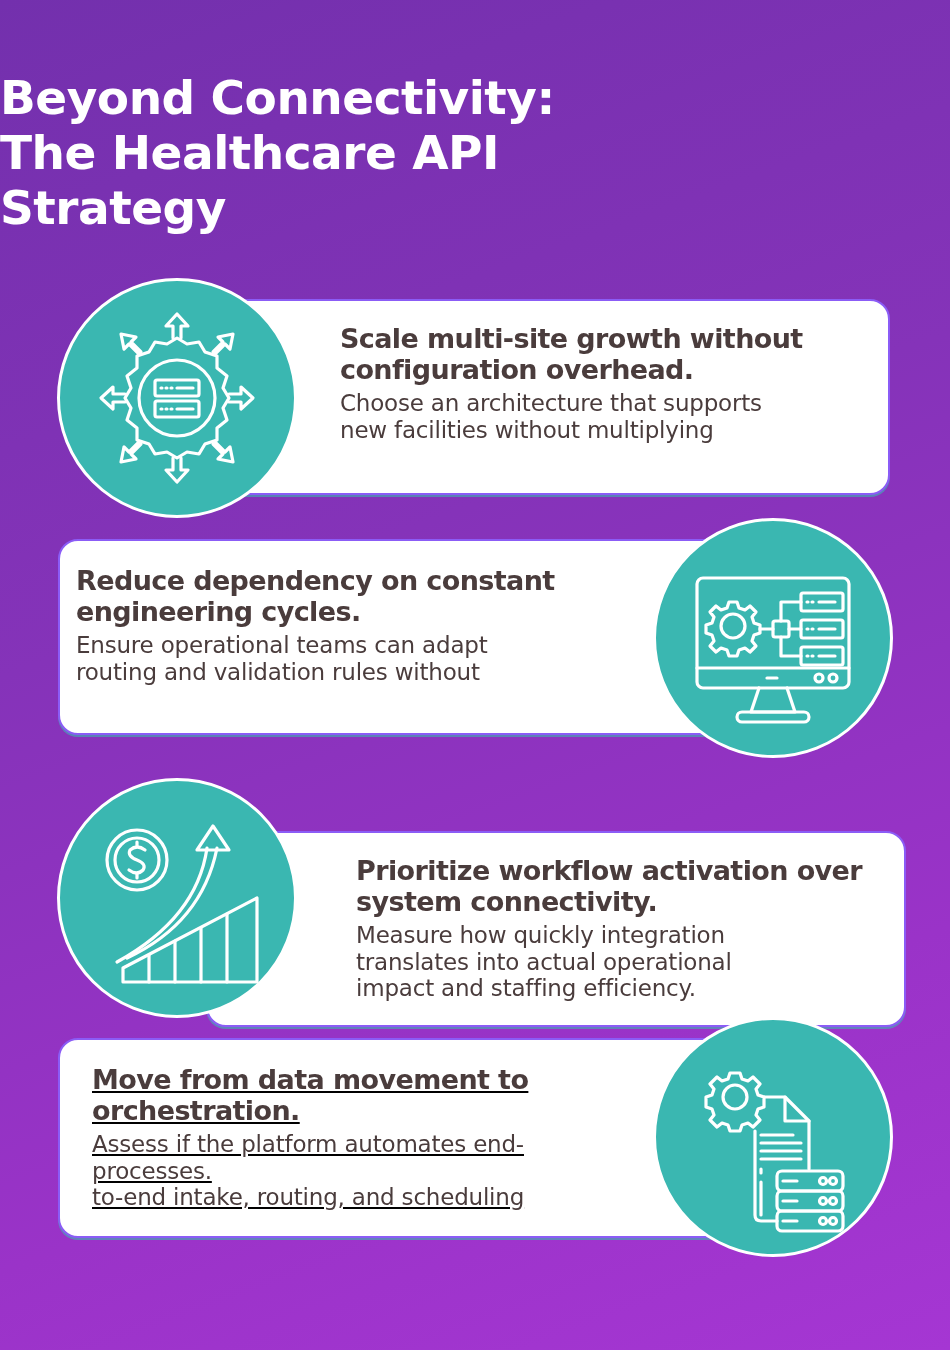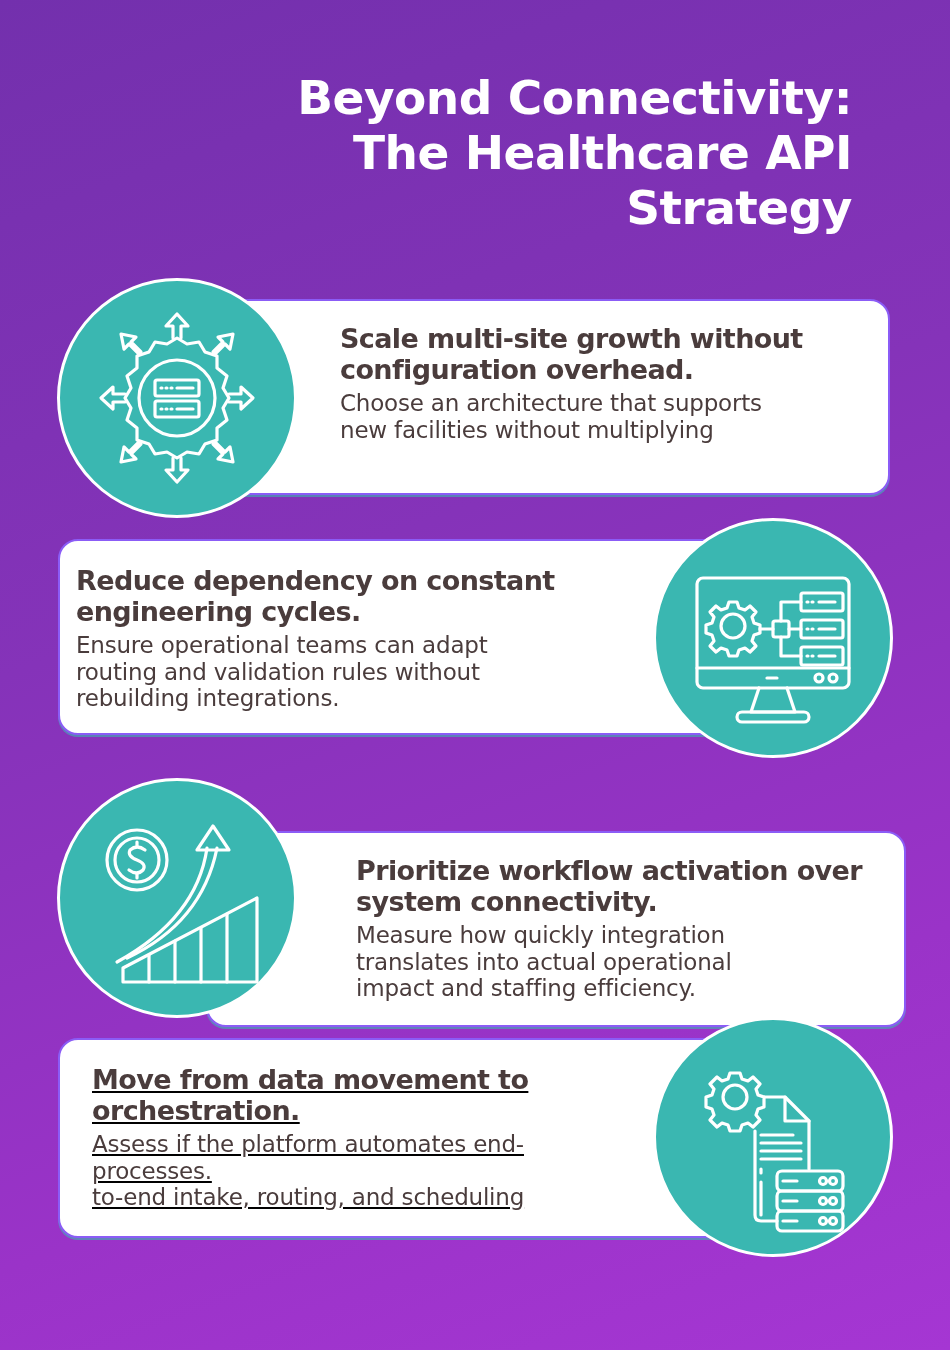--- a/index.html
+++ b/index.html
@@ -4,21 +4,21 @@
 <style>
   * { box-sizing: border-box; margin: 0; padding: 0; }
   html, body { width: 950px; height: 1350px; overflow: hidden; }
   body {
     background: linear-gradient(160deg, #7330ad 0%, #8533b9 40%, #9a33c8 75%, #a536d3 100%);
     font-family: "DejaVu Sans", "Liberation Sans", sans-serif;
     position: relative;
   }
   .title {
     position: absolute; left: 0; top: 70px; width: 852px;
-    text-align: right; color: #ffffff;
+    text-align: left; color: #ffffff;
     font-family: "DejaVu Sans", sans-serif;
     font-weight: bold; font-size: 47px; line-height: 55px;
     letter-spacing: -0.5px;
   }
   .title span { display: block; }
   .card {
     position: absolute; background: #ffffff;
     border-radius: 20px;
     border: 2px solid #8b5cf6;
     box-shadow: 0 2px 0 rgba(60,184,178,0.6);
@@ -87,21 +87,20 @@
 </div>
 
 <div class="card" style="left:58px; top:539px; width:690px; height:196px; padding:24px 0 0 16px;">
   <div class="card-head">
     <span>Reduce dependency on constant</span>
     <span>engineering cycles.</span>
   </div>
   <div class="card-body">
     <span>Ensure operational teams can adapt</span>
     <span>routing and validation rules without</span>
-    <span>rebuilding integrations.</span>
   </div>
 </div>
 <div class="circle" style="left:653px; top:518px;">
   <svg viewBox="0 0 200 200">
     <g class="icon-stroke">
       <rect x="24" y="40" width="152" height="110" rx="6"></rect>
       <line x1="24" y1="130" x2="176" y2="130"></line>
       <line x1="94" y1="140" x2="104" y2="140"></line>
       <circle cx="146" cy="140" r="4"></circle>
       <circle cx="160" cy="140" r="4"></circle>

